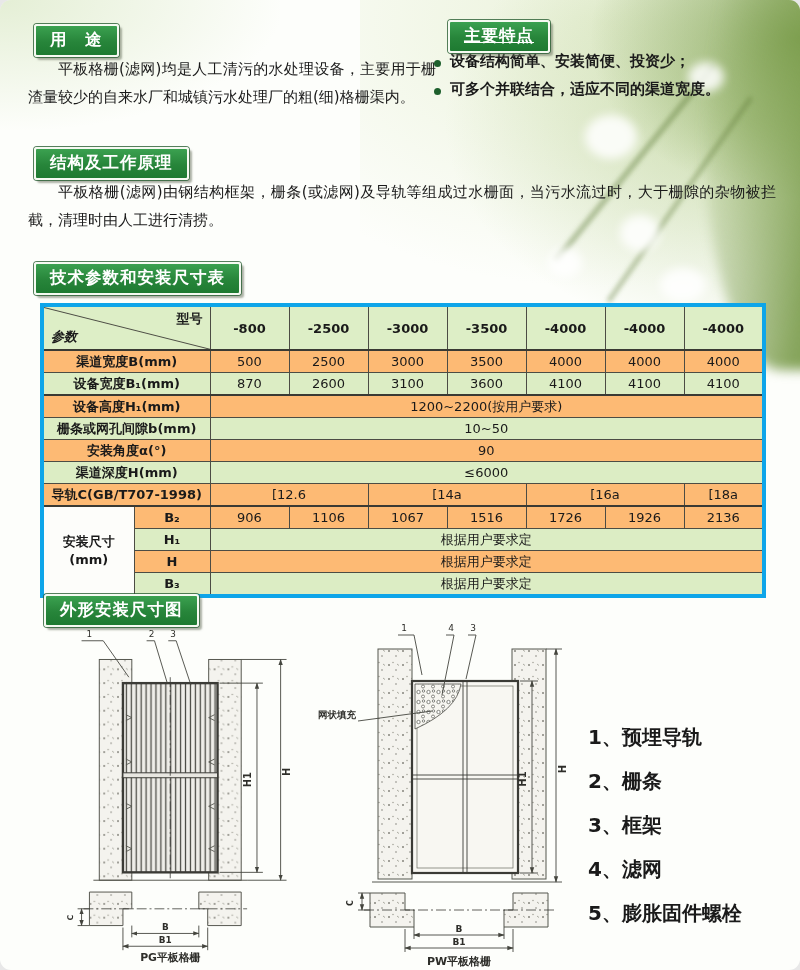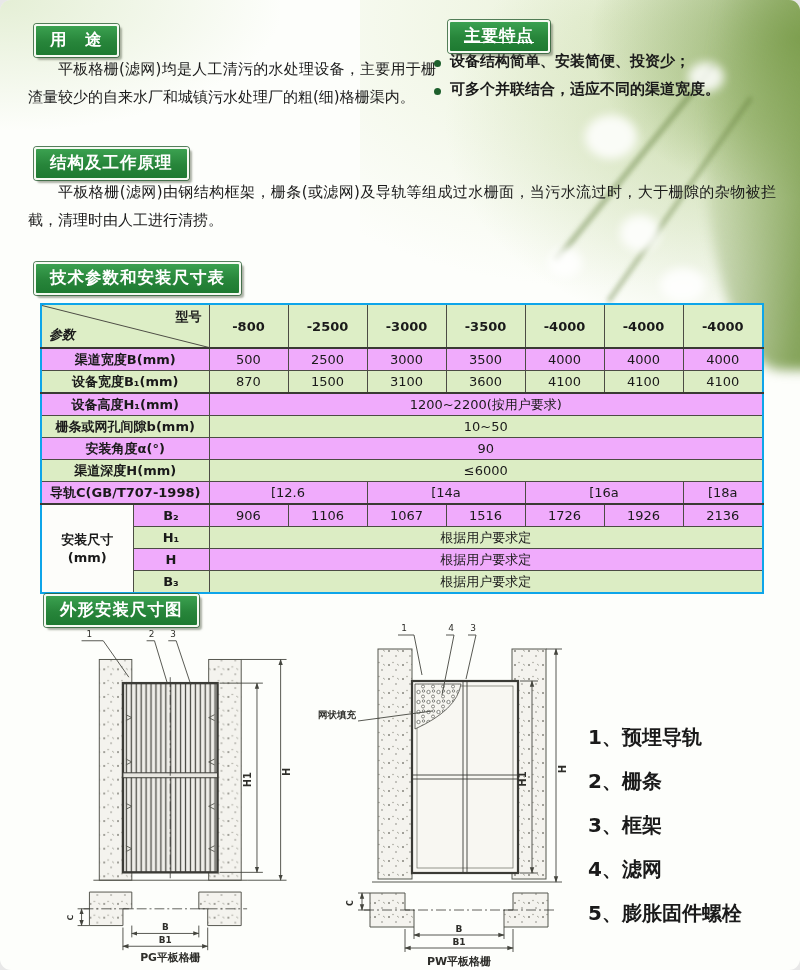--- a/index.html
+++ b/index.html
@@ -45,21 +45,21 @@
   .para{position:absolute;font-size:15px;line-height:1.85;font-weight:400;
     text-align:justify;z-index:2;}
   .para .ind{display:block;text-indent:2em;}
   .feats{position:absolute;z-index:2;}
   .feat{display:flex;align-items:flex-start;margin-bottom:9px;font-size:15px;font-weight:600;}
   .feat .dot{flex:0 0 auto;width:7px;height:7px;border-radius:50%;background:#1d5f2c;margin:8px 9px 0 0;}
   
   table.params{
     position:absolute;left:40px;top:303px;width:722px;z-index:2;
     border-collapse:collapse;table-layout:fixed;
-    border:2px solid #0ea5e9;background:#f0abfc;
+    border:4px solid #0ea5e9;background:#fdba74;
     font-size:13px;
   }
   table.params td{border:1px solid #4c4c44;text-align:center;vertical-align:middle;
     height:21px;padding:0 2px;overflow:hidden;}
   table.params tr.shade{background:#dcedc4;}
   table.params tr.head{background:#ddeec6;}
   table.params tr.head td{border-bottom:2px solid #3a3a34;height:42px;font-weight:600;}
   table.params tr.tb td{border-bottom-width:2px;border-bottom-color:#3a3a34;}
   td.diag{position:relative;padding:0;}
   .c-top{position:absolute;top:3px;right:7px;font-weight:600;}
@@ -149,21 +149,21 @@
           <td class="val">2500</td>
           <td class="val">3000</td>
           <td class="val">3500</td>
           <td class="val">4000</td>
           <td class="val">4000</td>
           <td class="val">4000</td>
         </tr>
         <tr class="shade tb">
           <td class="lab" colspan="2">设备宽度B₁(mm)</td>
           <td class="val">870</td>
-          <td class="val">1500</td>
+          <td class="val">2600</td>
           <td class="val">3100</td>
           <td class="val">3600</td>
           <td class="val">4100</td>
           <td class="val">4100</td>
           <td class="val">4100</td>
         </tr>
         <tr>
           <td class="lab" colspan="2">设备高度H₁(mm)</td>
           <td class="val" colspan="7">1200~2200(按用户要求)</td>
         </tr>

